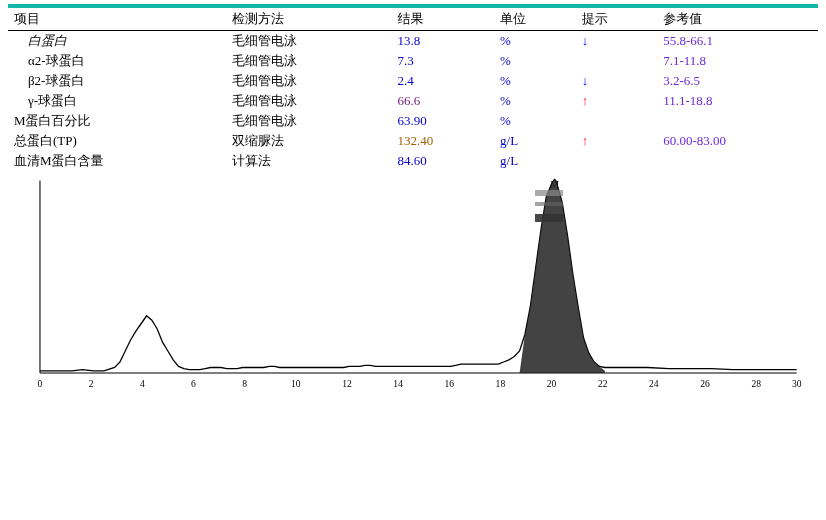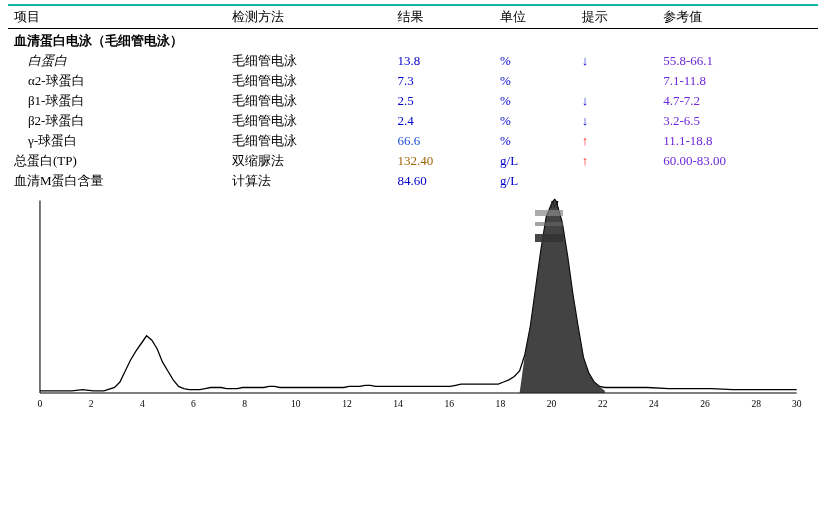--- a/index.html
+++ b/index.html
@@ -23,21 +23,21 @@
       margin-bottom: 2px;
     }
     th, td {
       padding: 2px 6px;
       text-align: left;
       font-size: 13px;
     }
     th {
       font-weight: normal;
       border-bottom: 1px solid #000;
-      border-top: 2px solid #14b8a6;
+      border-top: 4px solid #14b8a6;
     }
     tr.section-header td {
       font-weight: bold;
       padding-top: 3px;
       padding-bottom: 1px;
     }
     tr.data-row td {
       padding: 1px 6px;
     }
     td.result {
@@ -79,70 +79,67 @@
       <tr>
         <th>项目</th>
         <th>检测方法</th>
         <th>结果</th>
         <th>单位</th>
         <th>提示</th>
         <th>参考值</th>
       </tr>
     </thead>
     <tbody>
-      <tr class="section-header">
-        <td colspan="6">血清蛋白电泳（毛细管电泳）</td>
-      </tr>
 
       <tr class="data-row">
         <td style="padding-left:20px;font-style:italic;">白蛋白</td>
         <td>毛细管电泳</td>
         <td class="result">13.8</td>
         <td class="unit">%</td>
         <td><span class="arrow-down">↓</span></td>
         <td class="ref">55.8-66.1</td>
       </tr>
 
 
       <tr class="data-row">
         <td style="padding-left:20px;">α2-球蛋白</td>
         <td>毛细管电泳</td>
         <td class="result">7.3</td>
         <td class="unit">%</td>
         <td></td>
         <td class="ref">7.1-11.8</td>
       </tr>
 
-      <tr class="data-row">
-        <td style="padding-left:20px;">β1-球蛋白</td>
-        <td>毛细管电泳</td>
-        <td class="result">2.5</td>
-        <td class="unit">%</td>
-        <td><span class="arrow-down">↓</span></td>
-        <td class="ref">4.7-7.2</td>
-      </tr>
 
       <tr class="data-row">
         <td style="padding-left:20px;">β2-球蛋白</td>
         <td>毛细管电泳</td>
         <td class="result">2.4</td>
         <td class="unit">%</td>
         <td><span class="arrow-down">↓</span></td>
         <td class="ref">3.2-6.5</td>
       </tr>
 
       <tr class="data-row">
         <td style="padding-left:20px;">γ-球蛋白</td>
         <td>毛细管电泳</td>
-        <td class="result" style="color:#1d4ed8;">66.6</td>
+        <td class="result" style="color:#701a75;">66.6</td>
         <td class="unit">%</td>
         <td><span class="arrow-up">↑</span></td>
         <td class="ref">11.1-18.8</td>
       </tr>
 
+      <tr class="data-row">
+        <td>M蛋白百分比</td>
+        <td>毛细管电泳</td>
+        <td class="result">63.90</td>
+        <td class="unit">%</td>
+        <td></td>
+        <td class="ref"></td>
+      </tr>
 
       <tr class="data-row">
         <td>总蛋白(TP)</td>
         <td>双缩脲法</td>
         <td class="result" style="color:#a16207;">132.40</td>
         <td class="unit">g/L</td>
         <td><span class="arrow-up">↑</span></td>
         <td class="ref">60.00-83.00</td>
       </tr>
 

